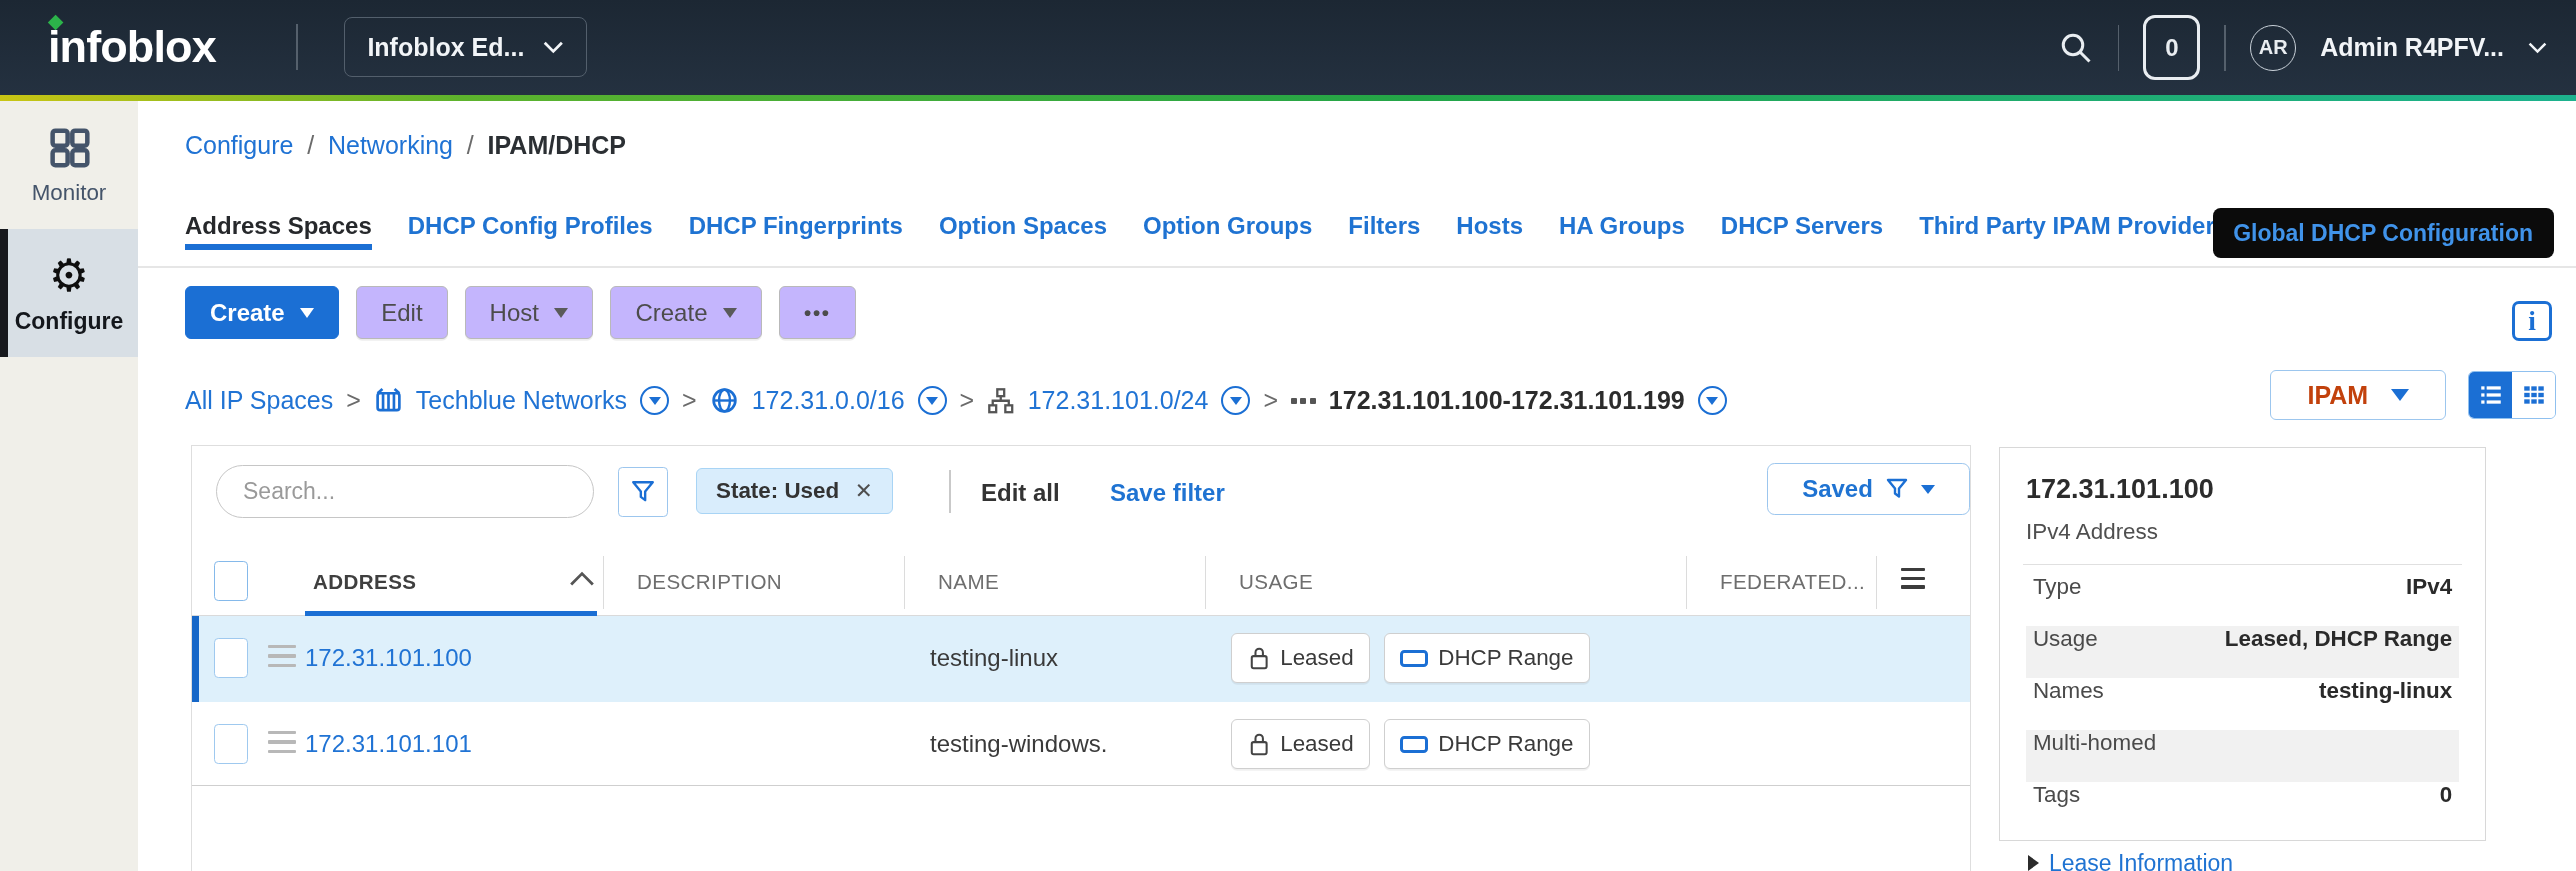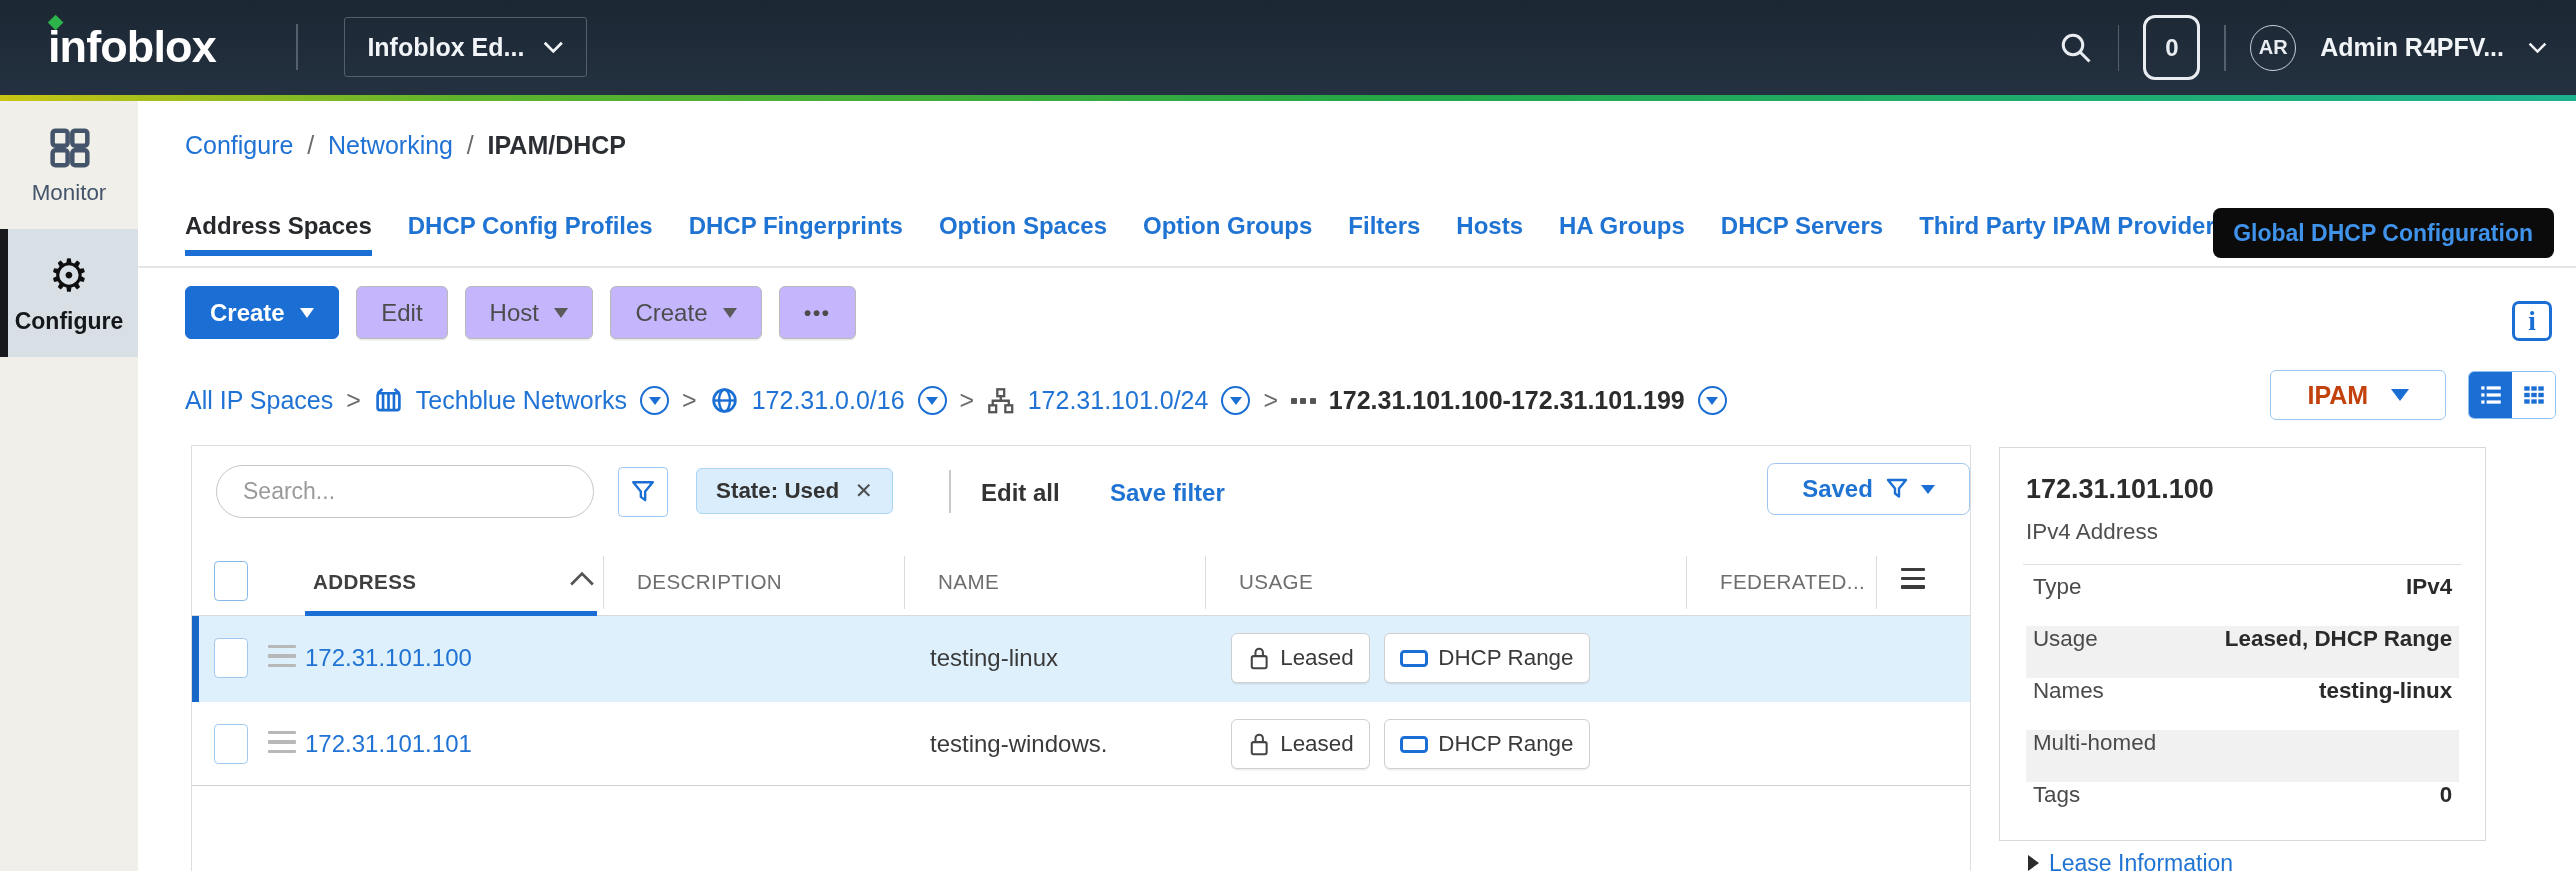--- a/index.html
+++ b/index.html
@@ -8,21 +8,21 @@
   .screen { position:relative; width:2576px; height:872px; overflow:hidden; background:#ffffff; }
 
   
   .topbar { position:absolute; left:0; top:0; width:2576px; height:95px;
             background:linear-gradient(180deg,#1c2733 0%,#243140 100%); }
   .logo { position:absolute; left:48px; top:20.6px; color:#ffffff; font-size:45px; font-weight:800; letter-spacing:-0.9px; }
   .logo .idot { position:absolute; left:1.7px; top:-3.4px; width:11.2px; height:11.2px; background:#2cb34a; transform:rotate(45deg); }
   .logo .iword { position:relative; }
   .tb-sep { width:1.7px; height:46px; background:#55606c; }
   .sep-left { position:absolute; left:296px; top:24px; }
-  .app-btn { position:absolute; left:344px; top:17px; height:60px; padding:0 22.4px; border:1.7px solid #535f6c; border-radius:3px;
+  .app-btn { position:absolute; left:344px; top:17px; height:60px; padding:0 22.4px; border:1.7px solid #535f6c; border-radius:8px;
              display:flex; align-items:center; gap:19px; color:#f2f5f8; font-size:25px; font-weight:700; background:transparent; cursor:pointer; }
   .tb-right { position:absolute; right:29px; top:0; height:95px; display:flex; align-items:center; gap:24px; }
   .badge0 { min-width:57px; height:65px; border:3.4px solid #e9edf1; border-radius:12px; display:flex; align-items:center; justify-content:center;
             color:#e9edf1; font-size:24px; font-weight:700; }
   .avatar { width:46px; height:46px; border:1.7px solid #c9d1d9; border-radius:50%; display:flex; align-items:center; justify-content:center;
             color:#e9edf1; font-size:20px; font-weight:700; }
   .username { color:#f2f5f8; font-size:25px; font-weight:700; }
   .accentbar { position:absolute; left:0; top:95px; width:2576px; height:6px;
                background:linear-gradient(90deg,#c9c514 0%,#5db32d 18%,#23a548 55%,#1db28e 100%); }
 
@@ -37,21 +37,21 @@
 
   
   .main { position:absolute; left:138px; top:101px; width:2438px; height:771px; background:#ffffff; }
 
   .breadcrumb { position:absolute; left:185px; top:131px; display:flex; align-items:center; gap:13.8px; font-size:25px; }
   .bc-link { color:#2073d4; cursor:pointer; }
   .bc-sep { color:#6b6b6b; }
   .bc-current { color:#2b2f33; font-weight:800; }
 
   .tabsrow { position:absolute; left:185px; top:212px; display:flex; gap:36px; font-size:24px; }
-  .tab { position:relative; color:#1f73d2; font-weight:600; padding-bottom:16px; cursor:pointer; white-space:nowrap; }
+  .tab { position:relative; color:#1f73d2; font-weight:600; padding-bottom:10px; cursor:pointer; white-space:nowrap; }
   .tab.active { color:#26282b; font-weight:800; }
   .tab.active::after { content:""; position:absolute; left:0; right:0; bottom:0; height:6px; background:#1b6fd4; }
   .tab-chip { position:absolute; right:22.4px; top:208px; height:50px; padding:0 20.6px; background:#0b0b0b; border-radius:7.7px;
               display:flex; align-items:center; color:#4093ea; font-size:23px; font-weight:600; cursor:pointer; }
   .tabs-divider { position:absolute; left:138px; right:0; top:266px; height:1.7px; background:#e6e6e6; }
 
   
   .toolbar { position:absolute; left:185px; top:286px; display:flex; align-items:center; gap:17px; }
   .btn { height:53px; display:flex; align-items:center; gap:15.5px; padding:0 24px; border-radius:6px; font-size:24px; cursor:pointer; white-space:nowrap; }
   .btn-primary { background:#1b6fd4; color:#ffffff; font-weight:600; border:1.7px solid #1b6fd4; }

